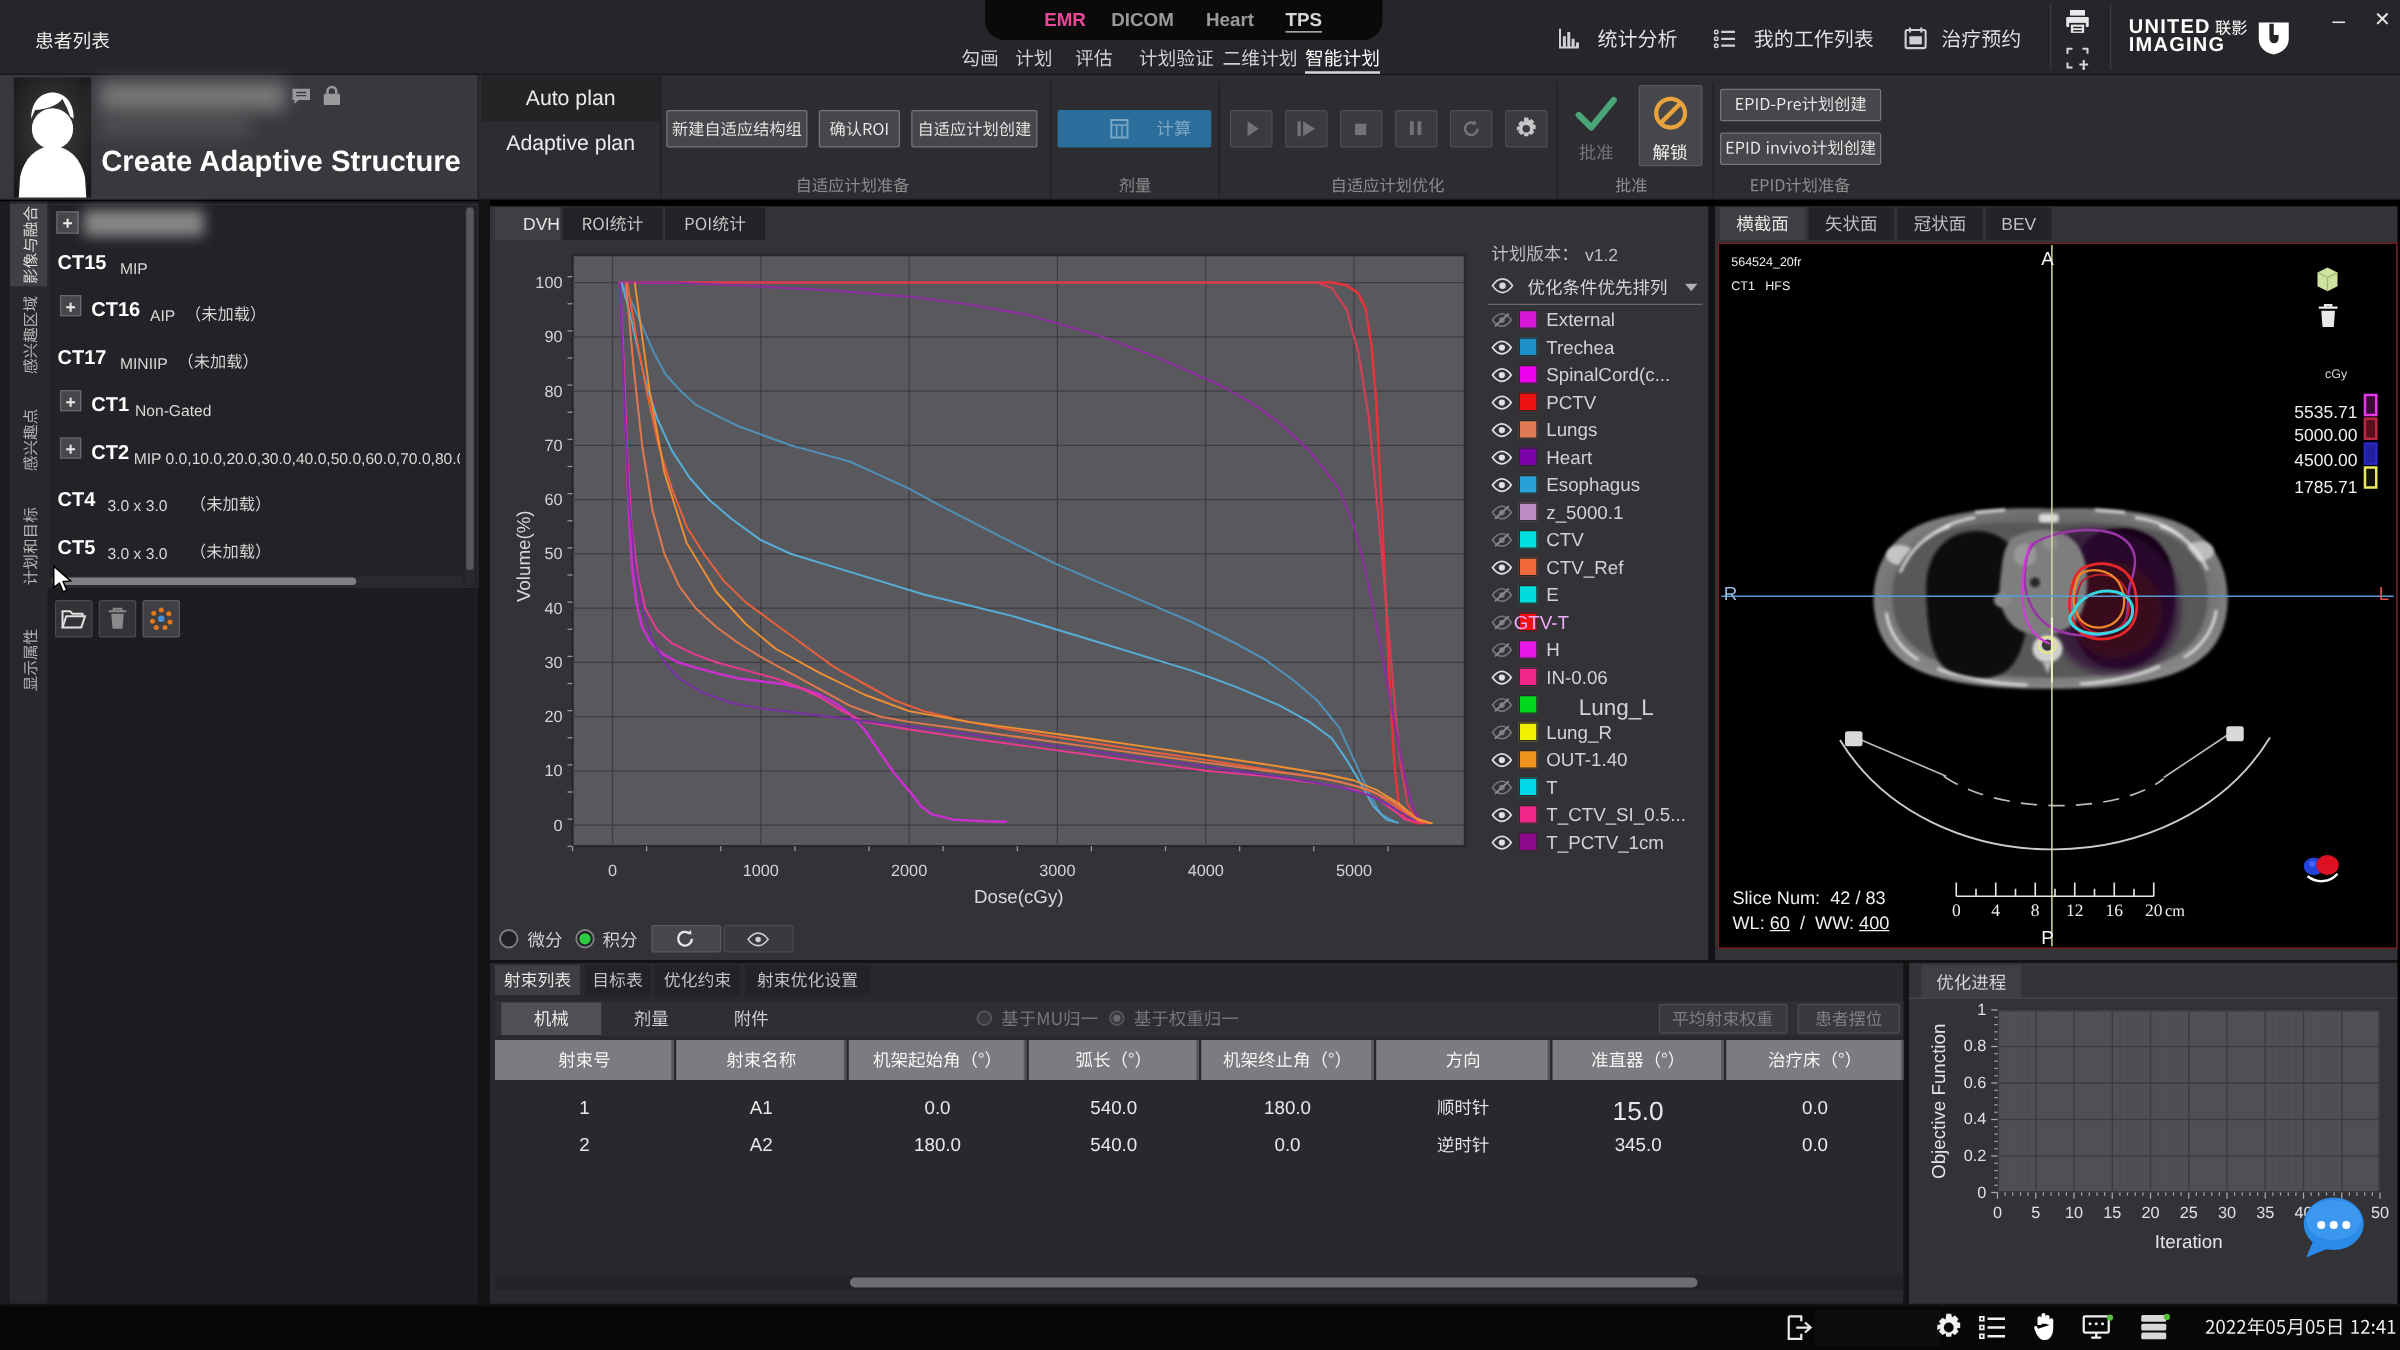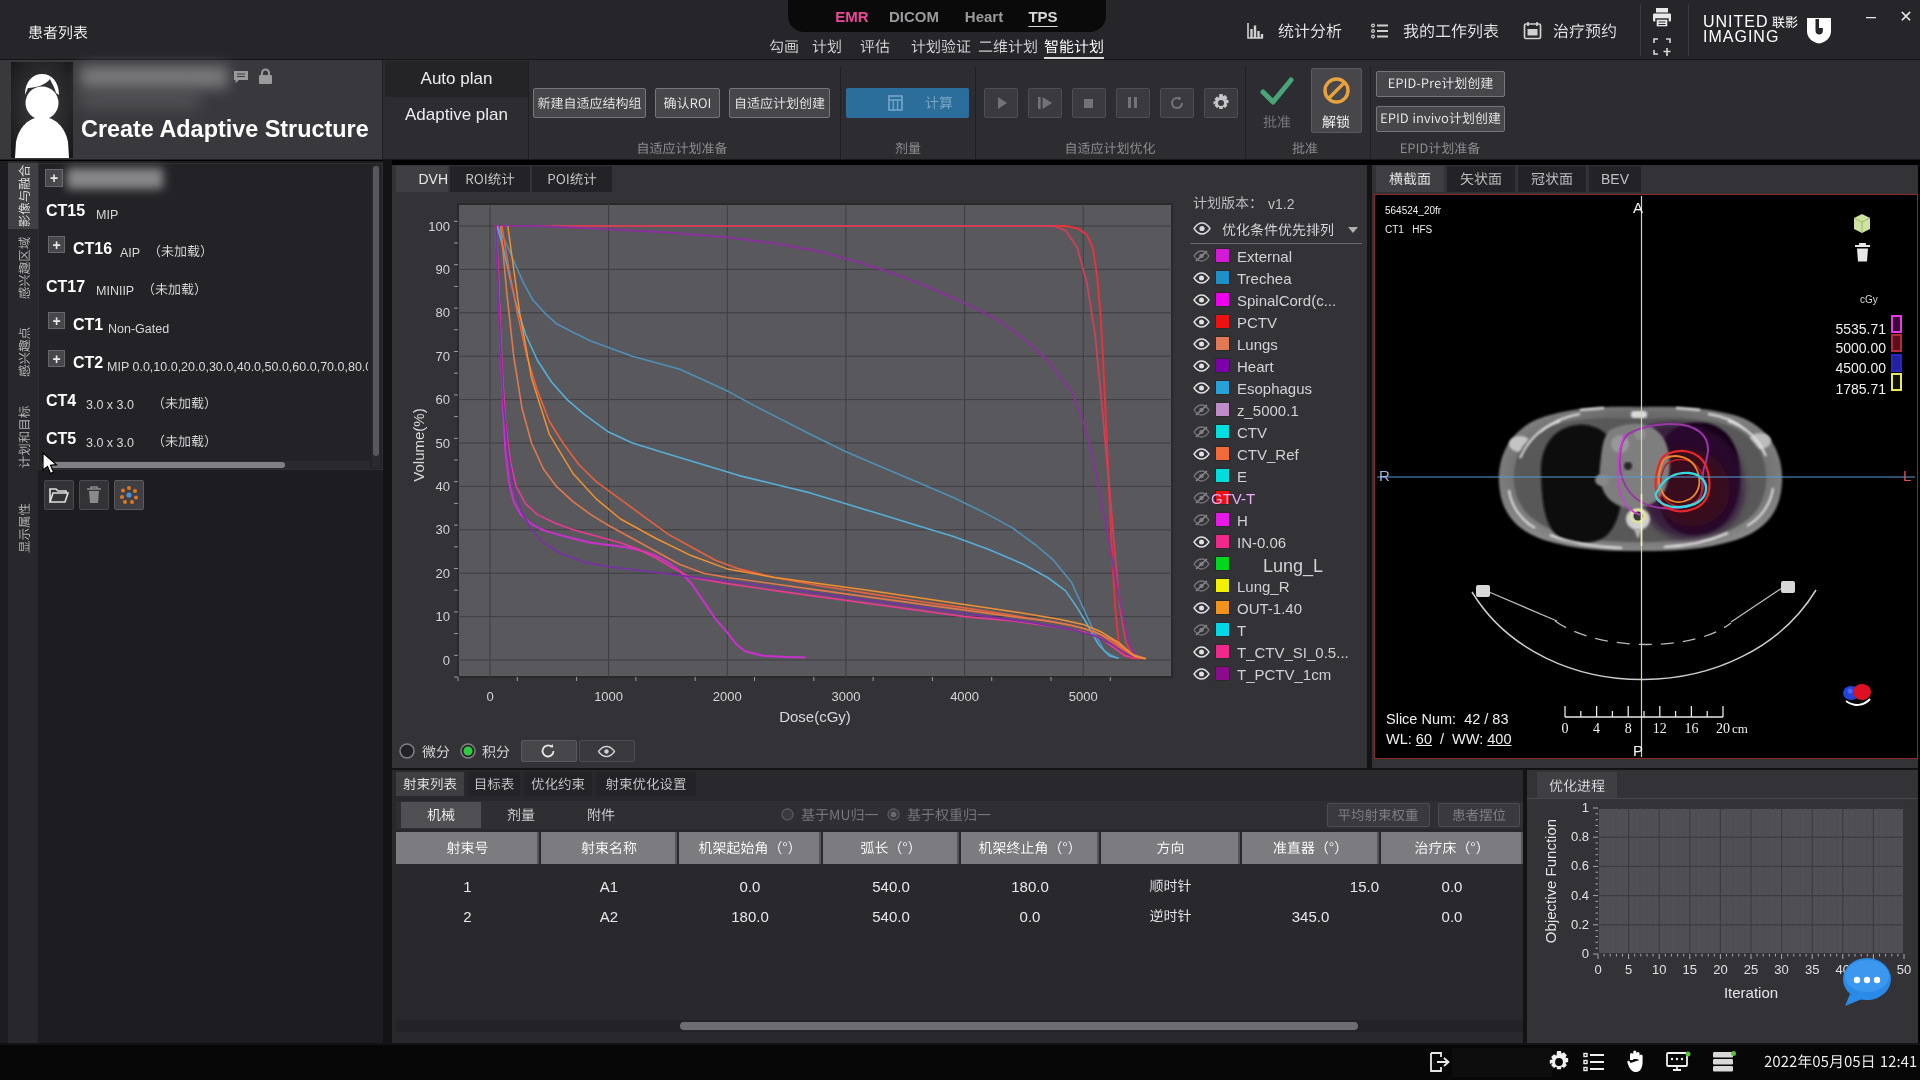--- a/index.html
+++ b/index.html
@@ -44,21 +44,21 @@
 </g>
   </svg>
 <svg style="left:1653px;top:38px" width="19" height="19" viewBox="0 0 19 19">
 <g stroke="#d8d8da" stroke-width="1.6" fill="none">
 <path d="M1 5V1H5M13 1h4v4M1 12v4h4M13 17h2"></path>
 <path d="M14 10v7M10.5 13.5h7"></path>
 </g>
   </svg>
 <div style="left:1640px;top:4px;width:1px;height:52px;background:#3c3c40"></div>
 <div style="left:1688px;top:4px;width:1px;height:52px;background:#3c3c40"></div>
-<div style="left:1703px;top:14px;font-size:16px;font-weight:normal;color:#fff;letter-spacing:1px;line-height:15px">UNITED<br>IMAGING</div>
+<div style="left:1703px;top:14px;font-size:16px;font-weight:bold;color:#fff;letter-spacing:1px;line-height:15px">UNITED<br>IMAGING</div>
 <svg style="left:1806px;top:17px" width="26" height="27" viewBox="0 0 26 27">
 <path d="M1 1H25V14C25 21 19.5 25.5 13 26.5C6.5 25.5 1 21 1 14Z" fill="#fff"></path>
 <path d="M9.5 1v11.2c0 2.9 1.4 4.4 3.8 4.4 2.3 0 3.6-1.5 3.6-4.4V10H13V1Z" fill="#26262a" transform="translate(0,1)"></path>
 </svg>
 <div style="left:1860px;top:6px;width:22px;height:22px;color:#e8e8e8;font-size:18px;text-align:center;line-height:20px">–</div>
 <div style="left:1895px;top:6px;width:22px;height:22px;color:#e8e8e8;font-size:16px;text-align:center;line-height:22px">✕</div>
 <div style="left:383px;top:60px;width:1537px;height:100px;background:#2d2d31;border-bottom:1px solid #18181b"></div>
 <div style="left:0px;top:60px;width:383px;height:100px;background:#39393d;border-right:1px solid #202023;border-bottom:1px solid #202023"></div>
 <svg style="left:11px;top:62px" width="62" height="96" viewBox="0 0 62 96">
 <defs>
@@ -582,21 +582,21 @@
 <div style="left:823px;top:832px;width:136px;height:32px;background:#7c7c80;border-right:2px solid #55555a"></div>
 <div style="left:961px;top:832px;width:138px;height:32px;background:#7c7c80;border-right:2px solid #55555a"></div>
 <div style="left:1101px;top:832px;width:139px;height:32px;background:#7c7c80;border-right:2px solid #55555a"></div>
 <div style="left:1242px;top:832px;width:137px;height:32px;background:#7c7c80;border-right:2px solid #55555a"></div>
 <div style="left:1381px;top:832px;width:142px;height:32px;background:#7c7c80;border-right:2px solid #55555a"></div>
 <div style="left:396px;top:878px;width:143px;text-align:center;font-size:15px;color:#e8e8ea">1</div>
 <div style="left:541px;top:878px;width:136px;text-align:center;font-size:15px;color:#e8e8ea">A1</div>
 <div style="left:679px;top:878px;width:142px;text-align:center;font-size:15px;color:#e8e8ea">0.0</div>
 <div style="left:823px;top:878px;width:136px;text-align:center;font-size:15px;color:#e8e8ea">540.0</div>
 <div style="left:961px;top:878px;width:138px;text-align:center;font-size:15px;color:#e8e8ea">180.0</div>
-<div style="left:1242px;top:878px;width:137px;text-align:right;font-size:15px;color:#e8e8ea">15.0</div>
+<div style="left:1242px;top:878px;width:137px;text-align:center;font-size:21px;color:#e8e8ea">15.0</div>
 <div style="left:1381px;top:878px;width:142px;text-align:center;font-size:15px;color:#e8e8ea">0.0</div>
 <div style="left:396px;top:908px;width:143px;text-align:center;font-size:15px;color:#e8e8ea">2</div>
 <div style="left:541px;top:908px;width:136px;text-align:center;font-size:15px;color:#e8e8ea">A2</div>
 <div style="left:679px;top:908px;width:142px;text-align:center;font-size:15px;color:#e8e8ea">180.0</div>
 <div style="left:823px;top:908px;width:136px;text-align:center;font-size:15px;color:#e8e8ea">540.0</div>
 <div style="left:961px;top:908px;width:138px;text-align:center;font-size:15px;color:#e8e8ea">0.0</div>
 <div style="left:1242px;top:908px;width:137px;text-align:center;font-size:15px;color:#e8e8ea">345.0</div>
 <div style="left:1381px;top:908px;width:142px;text-align:center;font-size:15px;color:#e8e8ea">0.0</div>
 <div style="left:396px;top:1020px;width:1127px;height:12px;background:#232327"></div>
 <div style="left:680px;top:1022px;width:678px;height:8px;background:#6e6e72;border-radius:4px"></div>

